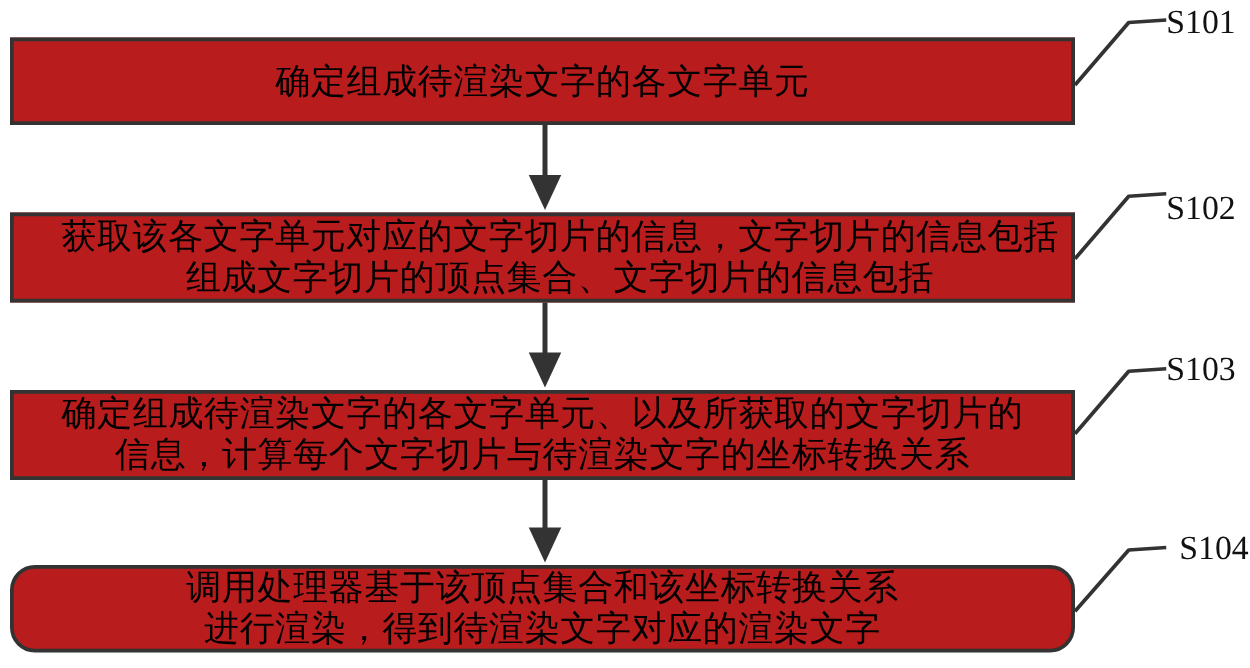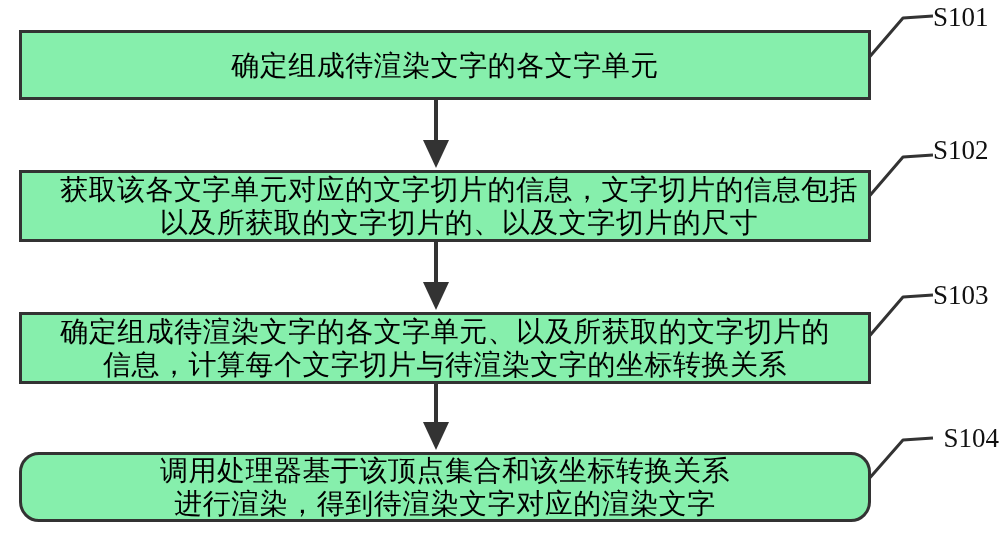--- a/index.html
+++ b/index.html
@@ -11,25 +11,25 @@
     font-family: "Liberation Serif", "DejaVu Serif", serif;
     overflow: hidden;
   }
   .overlay {
     position: absolute;
     top: 0; left: 0;
     width: 1000px; height: 534px;
   }
   .flow-box {
     position: absolute;
-    left: 19px;
+    left: 8px;
     width: 852px;
     box-sizing: border-box;
     border: 3px solid #333333;
-    background: #86efac;
+    background: #b91c1c;
     display: flex;
     flex-direction: column;
     align-items: center;
     justify-content: center;
     color: #000000;
   }
   .box-line {
     font-size: 28px;
     line-height: 33px;
     white-space: nowrap;
@@ -43,21 +43,21 @@
   .step-label {
     position: absolute;
     left: 933px;
     width: 66px;
     font-size: 27px;
     line-height: 34px;
     color: #111111;
     white-space: nowrap;
   }
   #label-s101 { top: 0px; }
-  #label-s102 { top: 133px; }
+  #label-s102 { top: 149px; }
   #label-s103 { top: 278px; }
   #label-s104 { top: 421px; text-align: right; }
 </style>
 </head>
 <body>
 
 <div class="canvas">
 
   <svg class="overlay" width="1000" height="534" viewBox="0 0 1000 534" xmlns="http://www.w3.org/2000/svg">
 
@@ -79,21 +79,21 @@
     <polyline points="860,347 903,297 933,295" fill="none" stroke="#333333" stroke-width="3" stroke-linejoin="round"></polyline>
     <polyline points="860,489 903,440 933,438" fill="none" stroke="#333333" stroke-width="3" stroke-linejoin="round"></polyline>
   </svg>
 
   <div class="flow-box" id="box-s101">
     <div class="box-line">确定组成待渲染文字的各文字单元</div>
   </div>
 
   <div class="flow-box" id="box-s102">
     <div class="box-line">获取该各文字单元对应的文字切片的信息，文字切片的信息包括</div>
-    <div class="box-line">以及所获取的文字切片的、以及文字切片的尺寸</div>
+    <div class="box-line">组成文字切片的顶点集合、文字切片的信息包括</div>
   </div>
 
   <div class="flow-box" id="box-s103">
     <div class="box-line">确定组成待渲染文字的各文字单元、以及所获取的文字切片的</div>
     <div class="box-line">信息，计算每个文字切片与待渲染文字的坐标转换关系</div>
   </div>
 
   <div class="flow-box" id="box-s104">
     <div class="box-line">调用处理器基于该顶点集合和该坐标转换关系</div>
     <div class="box-line">进行渲染，得到待渲染文字对应的渲染文字</div>

